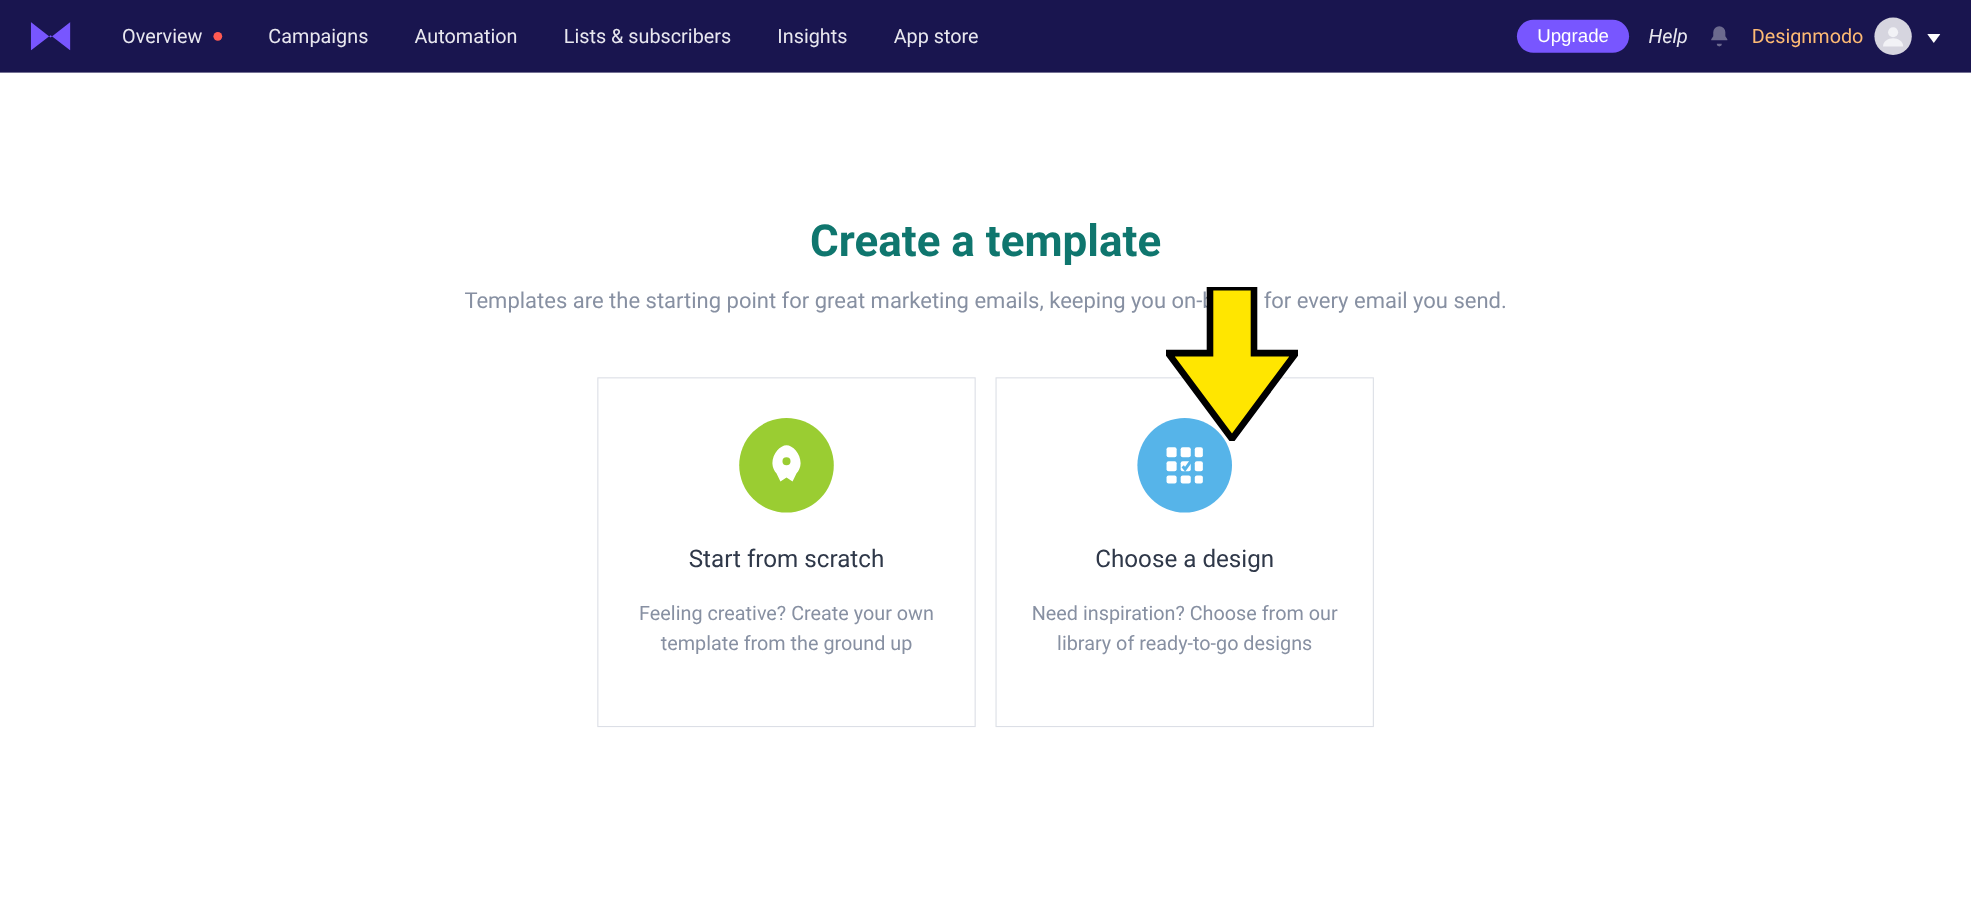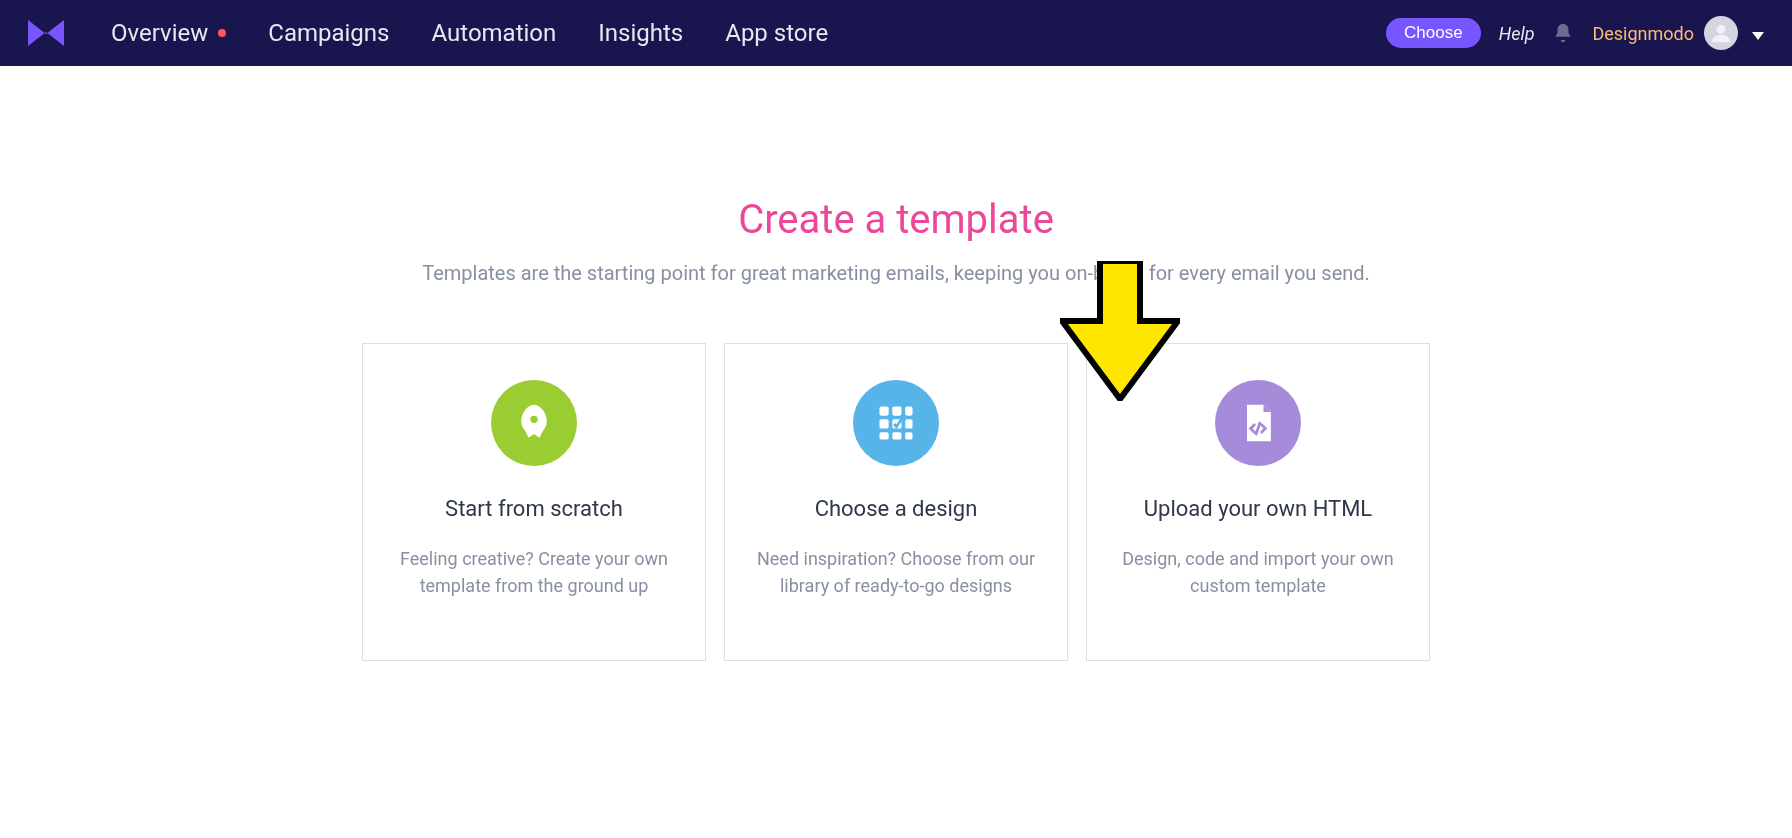--- a/index.html
+++ b/index.html
@@ -18,21 +18,21 @@
     .logo { width:36px; height:28px; display:flex; align-items:center; justify-content:center; margin-right:26px;}
     .nav { display:flex; align-items:center; gap:0; }
     .nav-item {
       padding:0 21px;
       height:66px;
       display:flex;
       align-items:center;
       color:#e8e7ef;
       cursor:pointer;
       white-space:nowrap;
-      font-size:24px;
+      font-size:18px;
       text-align:center;
     }
     .nav-item .dot {
       width:8px; height:8px; border-radius:50%;
       background:#ff5a52;
       margin-left:10px;
     }
     .header-right {
       margin-left:auto;
       display:flex;
@@ -58,22 +58,22 @@
       width:34px; height:34px; border-radius:50%;
       background:#d6d5df;
       display:flex;align-items:center;justify-content:center;
     }
     .caret-down { color:#fff; margin-left:4px;}
 
     
     .main { padding-top:130px; text-align:center; position:relative;}
     .page-title {
       font-size:40px;
-      color:#ec4899;
-      font-weight:400;
+      color:#0f766e;
+      font-weight:700;
       margin-bottom:18px;
     }
     .page-subtitle {
       font-size:20px;
       color:#8790a2;
       margin-bottom:58px;
     }
 
     .cards {
       display:flex;
@@ -134,29 +134,32 @@
       <span>Overview</span>
       <span class="dot"></span>
     </div>
     <div class="nav-item">
       <span>Campaigns</span>
     </div>
     <div class="nav-item">
       <span>Automation</span>
     </div>
     <div class="nav-item">
+      <span>Lists &amp; subscribers</span>
+    </div>
+    <div class="nav-item">
       <span>Insights</span>
     </div>
     <div class="nav-item">
       <span>App store</span>
     </div>
   </div>
 
   <div class="header-right">
-    <button class="upgrade-btn">Choose</button>
+    <button class="upgrade-btn">Upgrade</button>
     <span class="help-link">Help</span>
     <span class="bell">
       <svg width="22" height="24" viewBox="0 0 24 24" fill="#6c6a8e">
         <path d="M12 2a6 6 0 00-6 6v4l-2 3v1h16v-1l-2-3V8a6 6 0 00-6-6zm0 20a2.5 2.5 0 002.5-2.5h-5A2.5 2.5 0 0012 22z"></path>
       </svg>
     </span>
     <div class="account">
       <span>Designmodo</span>
       <span class="avatar">
         <svg width="22" height="22" viewBox="0 0 24 24" fill="#f2f2f6">
@@ -202,31 +205,20 @@
           <rect x="17" y="10" width="4" height="5" rx="1"></rect>
           <rect x="3" y="17" width="5" height="4" rx="1"></rect>
           <rect x="10" y="17" width="5" height="4" rx="1"></rect>
           <rect x="17" y="17" width="4" height="4" rx="1"></rect>
         </svg>
       </div>
       <div class="card-title">Choose a design</div>
       <div class="card-desc">Need inspiration? Choose from our library of ready-to-go designs</div>
     </div>
 
-    <div class="card">
-      <div class="card-icon icon-purple">
-        <svg width="44" height="44" viewBox="0 0 24 24" fill="#fff">
-          <path d="M6 2h9l4 4v16H6V2z"></path>
-          <path d="M15 2v4h4" fill="#a78bdb"></path>
-          <path d="M10 13l-2 2 2 2M14 13l2 2-2 2M13 12l-2 6" stroke="#a78bdb" stroke-width="1.5" fill="none" stroke-linecap="round"></path>
-        </svg>
-      </div>
-      <div class="card-title">Upload your own HTML</div>
-      <div class="card-desc">Design, code and import your own custom template</div>
-    </div>
 
   </div>
 
   <div class="annotation-arrow">
     <svg width="120" height="140" viewBox="0 0 120 140">
       <polygon points="40,0 80,0 80,60 118,60 60,138 2,60 40,60" fill="#ffe600" stroke="#000" stroke-width="6" stroke-linejoin="miter"></polygon>
     </svg>
   </div>
 
 </div>

